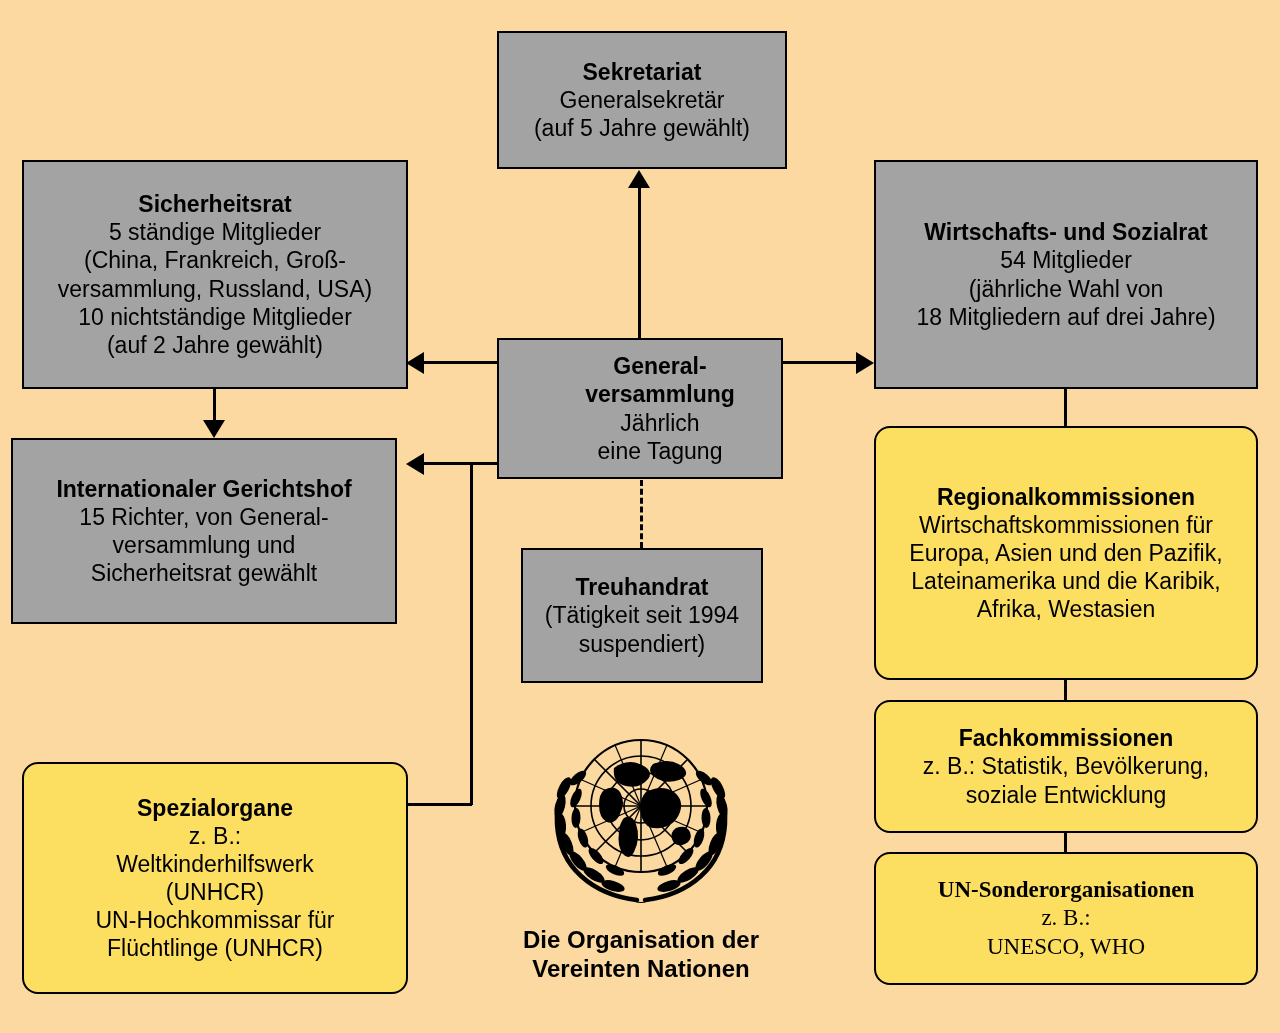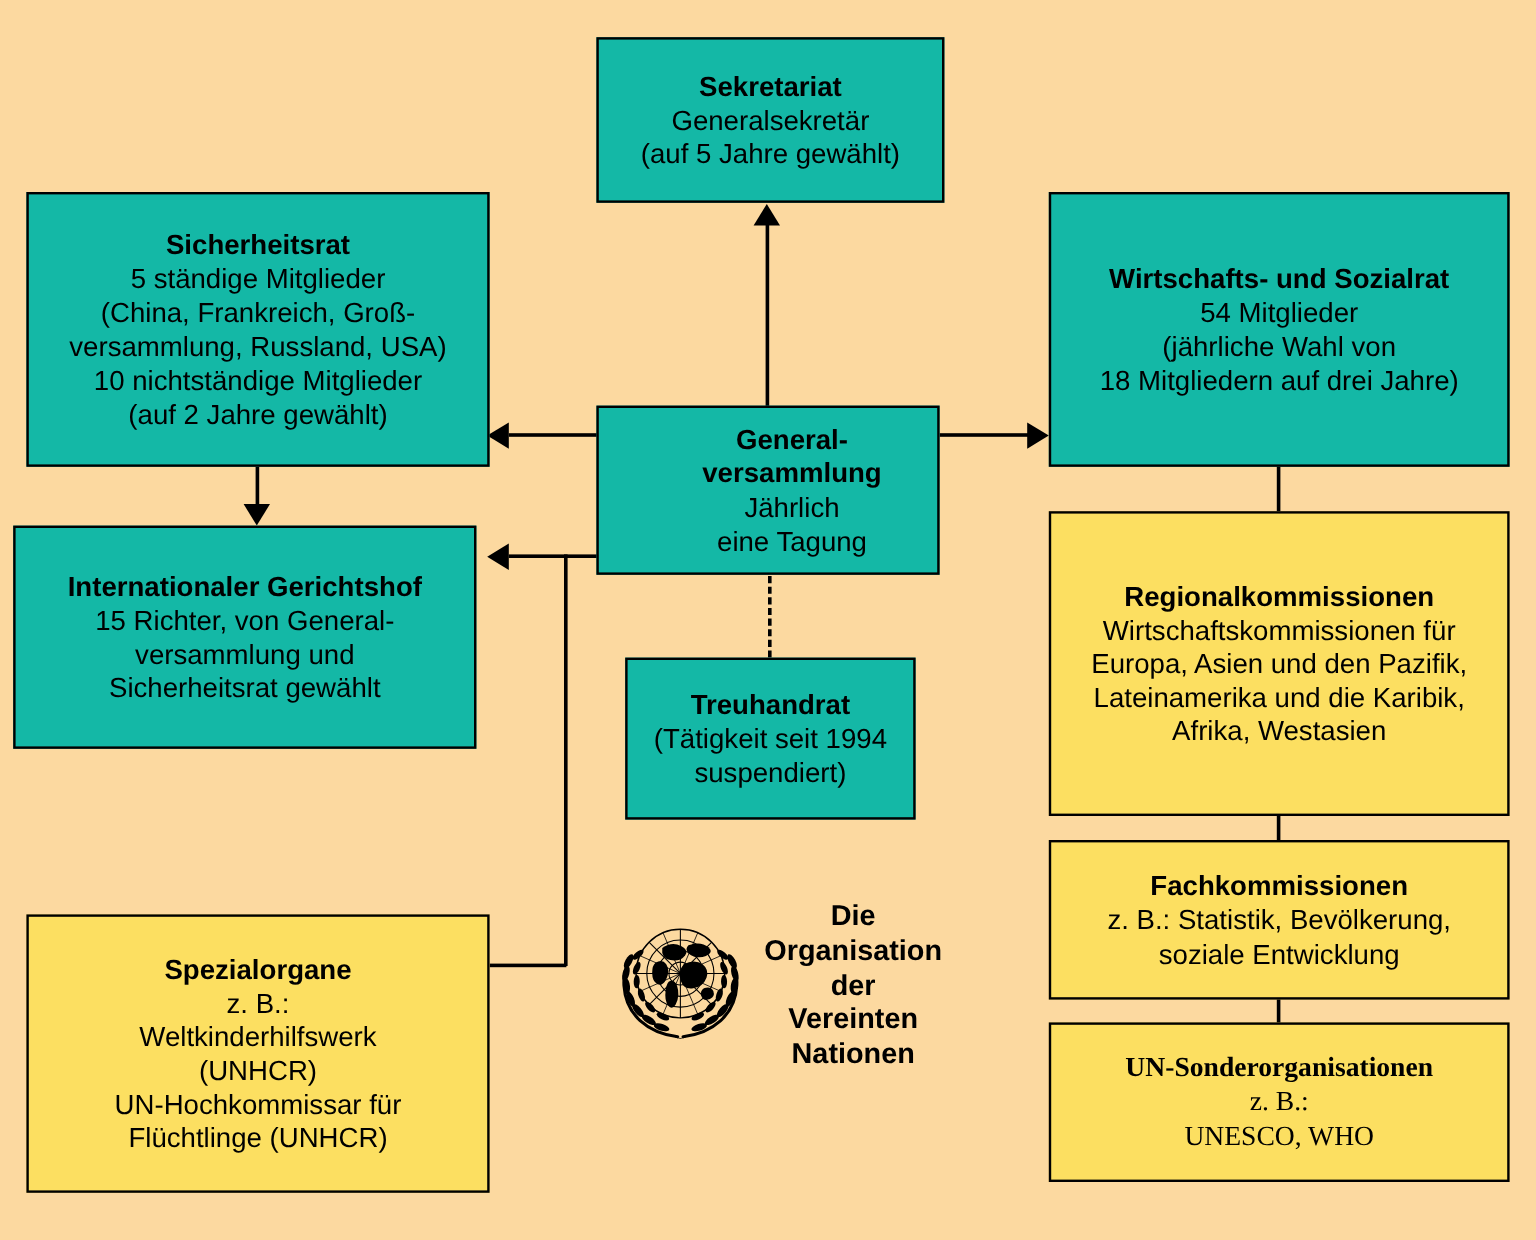--- a/index.html
+++ b/index.html
@@ -26,22 +26,22 @@
     display: flex;
     flex-direction: column;
     align-items: center;
     justify-content: center;
     text-align: center;
     line-height: 1.22;
     font-size: 23px;
     color: #000;
     padding: 4px 6px;
   }
-  .box.cyan { background: #14b8a6; }
-  .box.yellow { background: #fcdf61; }
+  .box.cyan { background: #a3a3a3; }
+  .box.yellow { background: #fcdf61; border-radius: 16px; }
   .box .title {
     font-weight: bold;
   }
   .box .line { white-space: nowrap; }
 
   
   #box-sekretariat   { left: 497px; top: 31px;  width: 290px; height: 138px; }
   #box-sicherheitsrat{ left: 22px;  top: 160px; width: 386px; height: 229px; }
   #box-wirtschaftsrat{ left: 874px; top: 160px; width: 384px; height: 229px; }
   #box-generalversammlung { left: 497px; top: 338px; width: 286px; height: 141px; padding-left: 46px; }
@@ -73,20 +73,21 @@
     border-left: 3px dashed #000;
   }
 
   
   #emblem-block {
     position: absolute;
     left: 497px;
     top: 718px;
     width: 288px;
     display: flex;
+    flex-direction: column;
     align-items: center;
   }
   #emblem-caption {
     margin-top: 8px;
     font-weight: bold;
     font-size: 24px;
     text-align: center;
     line-height: 1.2;
     color: #000;
   }

